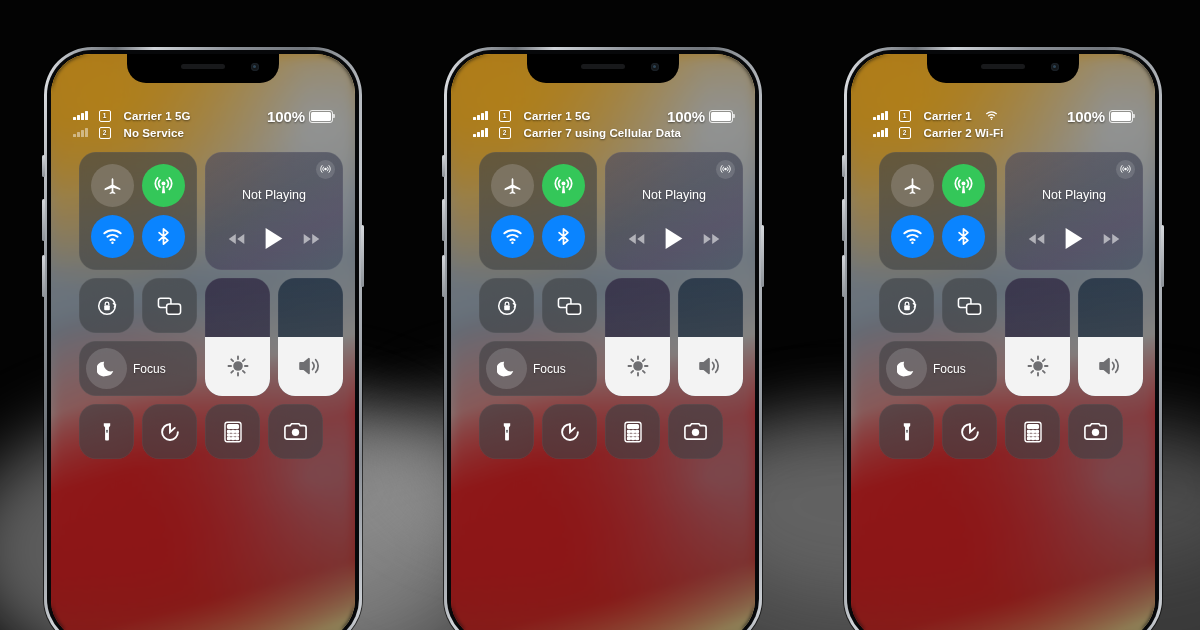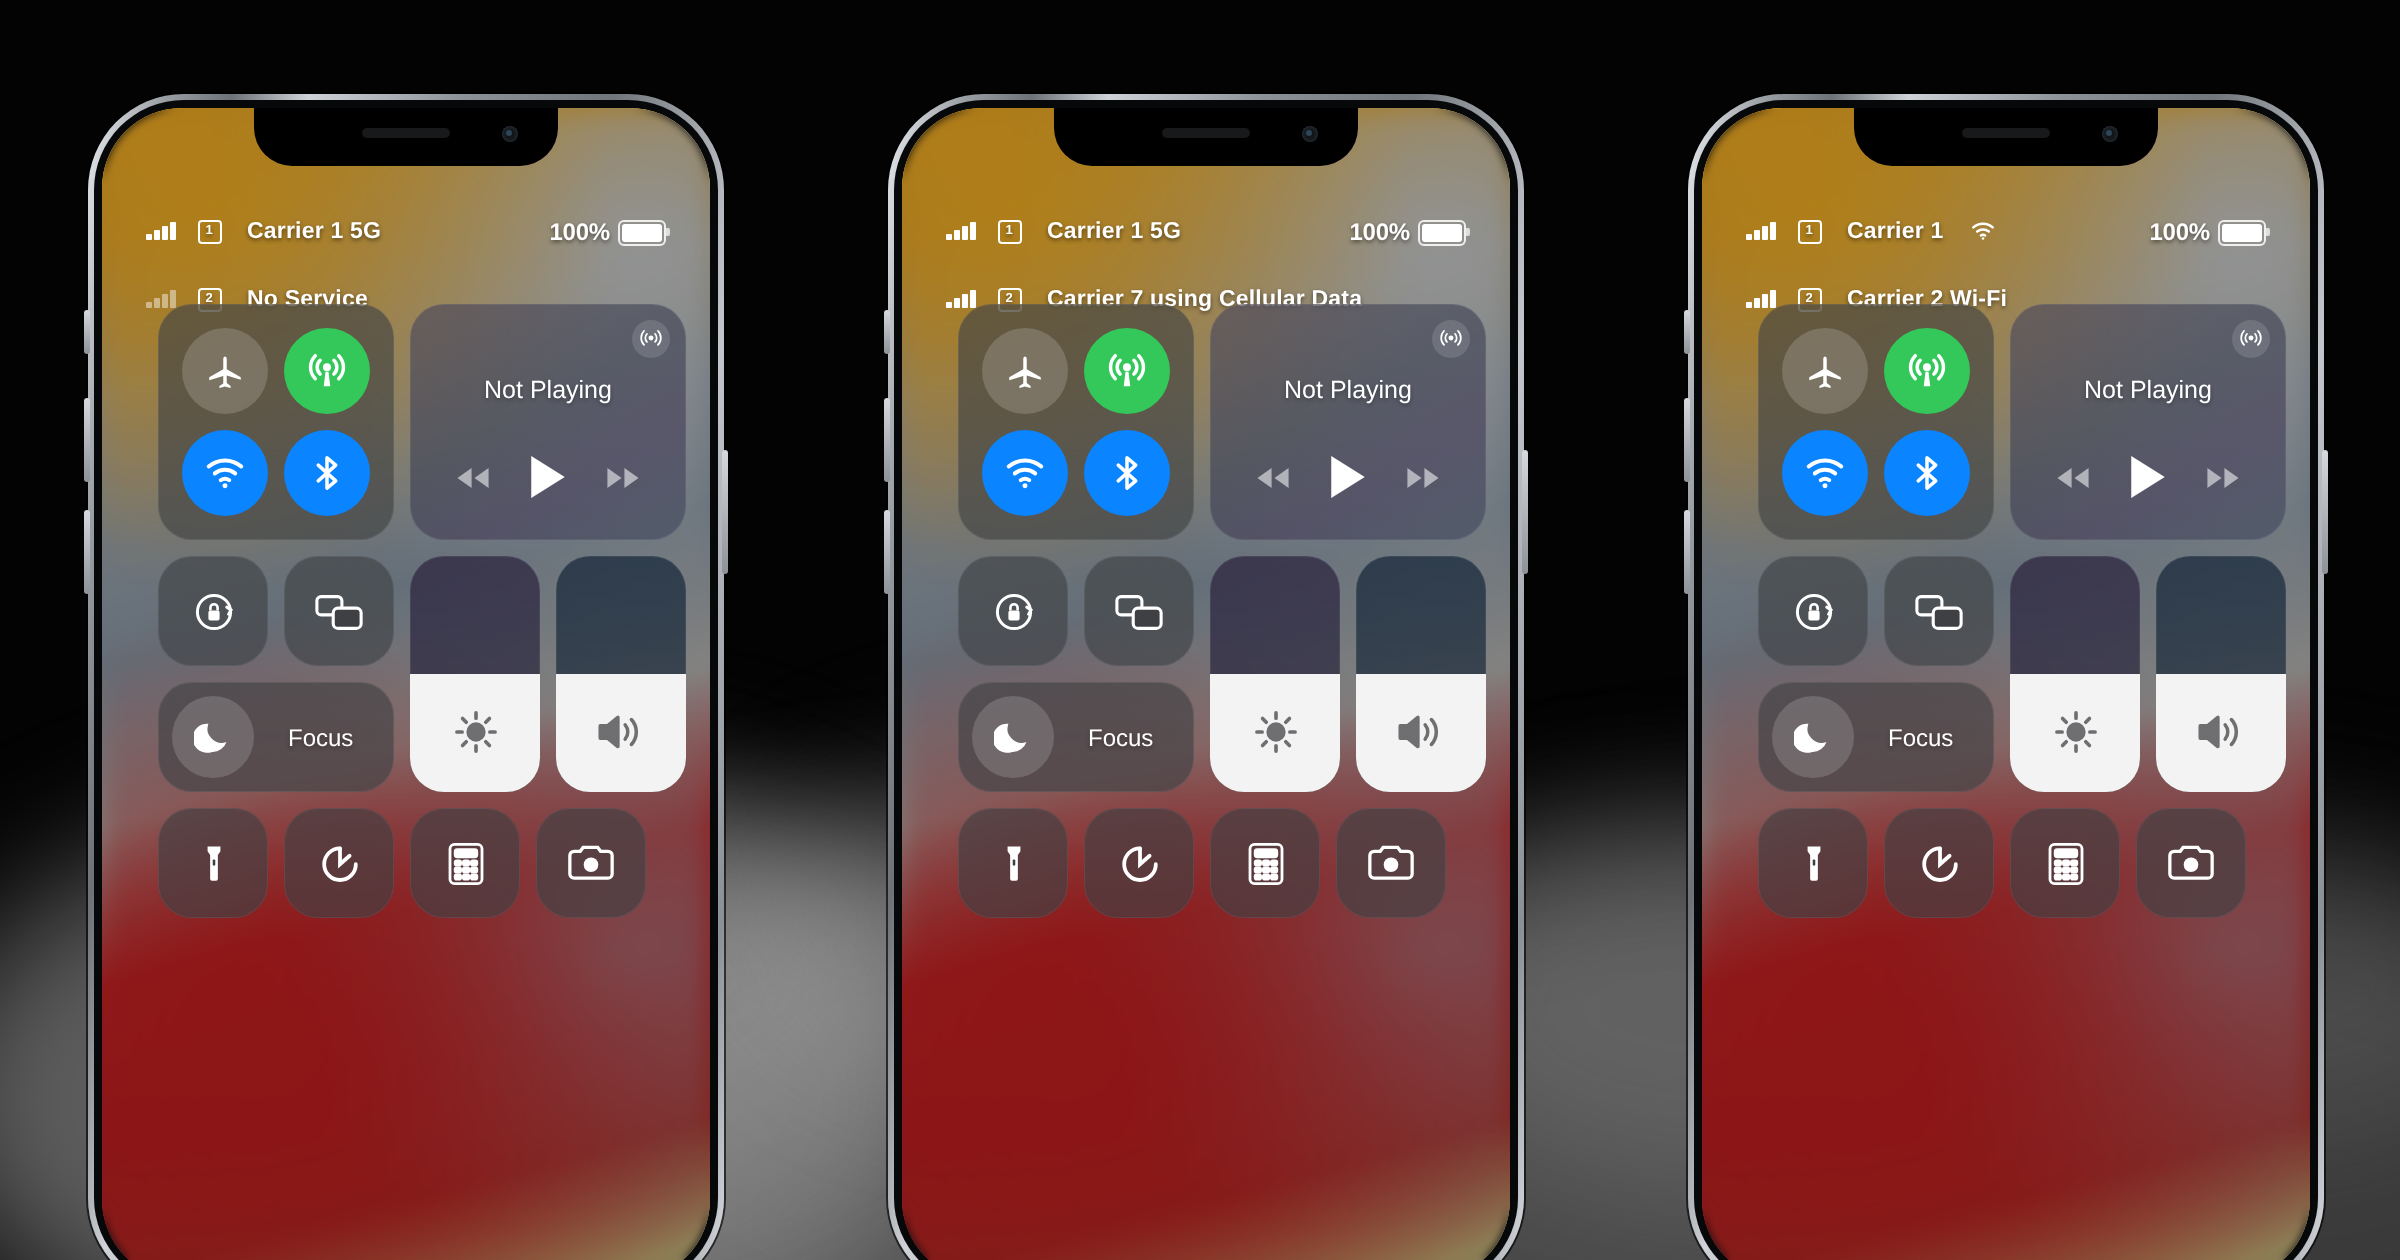--- a/index.html
+++ b/index.html
@@ -77,36 +77,36 @@
   .mute{left:-2px;top:108px;width:3px;height:22px;}
   .vup{left:-2px;top:152px;width:3px;height:42px;}
   .vdn{left:-2px;top:208px;width:3px;height:42px;}
   .pwr{right:-2px;top:178px;width:3px;height:62px;}
 
   
   .statusbar{position:absolute;top:54px;left:0;right:0;padding:0 22px;z-index:5;
     color:#fff;font-size:11.5px;font-weight:600;
     text-shadow:0 1px 2px rgba(0,0,0,.5);}
   .sbrow{display:flex;align-items:center;height:16px;}
-  .sbrow.r2{margin-top:18px;}
+  .sbrow.r2{margin-top:1px;}
   .sbleft{display:flex;gap:11px;flex:1;min-width:0;}
   .sbright{display:flex;align-items:center;gap:4px;}
   .bars{display:flex;align-items:flex-end;gap:1.5px;height:10px;}
   .bars i{display:block;width:2.5px;background:#fff;border-radius:.5px;}
   .bars i:nth-child(1){height:3.5px;}
   .bars i:nth-child(2){height:5.5px;}
   .bars i:nth-child(3){height:7.5px;}
   .bars i:nth-child(4){height:9.5px;}
   .bars.dimb i{background:rgba(255,255,255,.45);}
   .simbadge{display:inline-flex;align-items:center;justify-content:center;
     width:10px;height:10px;border:1px solid #fff;border-radius:2px;
     font-size:6.5px;line-height:1;font-weight:700;margin-right:2px;}
   .carrier{white-space:nowrap;letter-spacing:.1px;}
   .wifiglyph{display:inline-block;width:12px;height:10px;margin-left:2px;}
-  .batpct{font-size:12px;font-weight:600;letter-spacing:-.1px;}
+  .batpct{font-size:15px;font-weight:600;letter-spacing:-.1px;}
   .bat{width:22px;height:11px;border:1.2px solid rgba(255,255,255,.85);border-radius:3px;position:relative;}
   .bat::after{content:"";position:absolute;right:-3px;top:3px;width:1.6px;height:4px;
     background:rgba(255,255,255,.7);border-radius:0 1px 1px 0;}
   .bat i{position:absolute;left:1px;top:1px;bottom:1px;width:calc(100% - 2px);background:#fff;border-radius:1.5px;display:block;}
 
   
   .cc{position:absolute;left:16px;right:0;top:98px;padding:0 12px;z-index:5;}
   .ccrow{display:flex;gap:8px;margin-bottom:8px;}
 
   .mod{background:rgba(62,64,68,.62);backdrop-filter:blur(22px);border-radius:17px;
@@ -135,21 +135,21 @@
     justify-content:space-around;padding:0 14px;box-sizing:border-box;}
   .npbtn{display:flex;align-items:center;justify-content:center;}
 
   
   .midleft{width:118px;display:flex;flex-direction:column;gap:8px;}
   .minirow{display:flex;gap:8px;}
   .mini{width:55px;height:55px;border-radius:17px;background:rgba(62,64,68,.62);
     backdrop-filter:blur(22px);display:flex;align-items:center;justify-content:center;
     box-shadow:inset 0 0 0 .5px rgba(255,255,255,.07);}
   .focusbtn{width:118px;height:55px;border-radius:17px;background:rgba(62,64,68,.62);
-    backdrop-filter:blur(22px);display:flex;align-items:center;gap:17px;padding-left:7px;
+    backdrop-filter:blur(22px);display:flex;align-items:center;gap:6px;padding-left:7px;
     box-sizing:border-box;box-shadow:inset 0 0 0 .5px rgba(255,255,255,.07);}
   .focuscirc{width:41px;height:41px;border-radius:50%;background:rgba(255,255,255,.16);
     display:flex;align-items:center;justify-content:center;flex:0 0 auto;}
   .focuslbl{color:#fff;font-size:12px;font-weight:500;text-shadow:0 1px 2px rgba(0,0,0,.35);}
 
   
   .sliders{display:flex;gap:8px;flex:1;}
   .slider{flex:1;height:118px;border-radius:17px;overflow:hidden;position:relative;
     background:linear-gradient(175deg,rgba(48,40,66,.78),rgba(40,44,64,.72));
     box-shadow:inset 0 0 0 .5px rgba(255,255,255,.07);}

